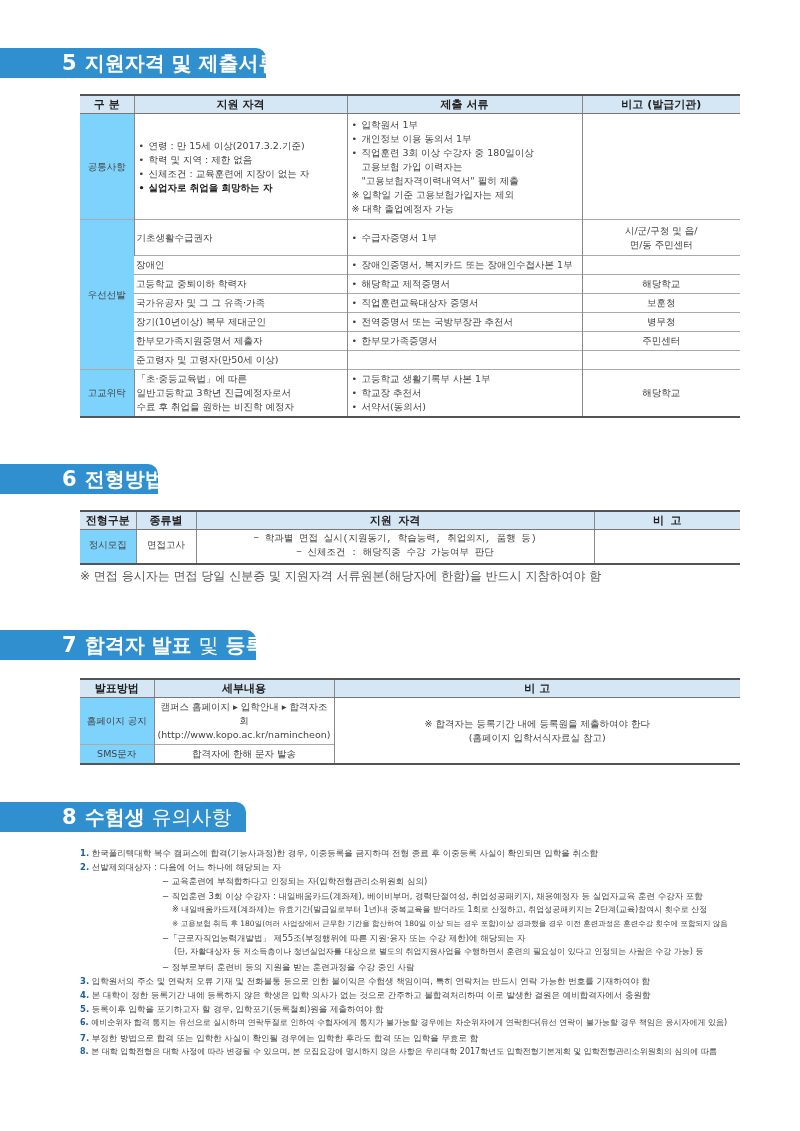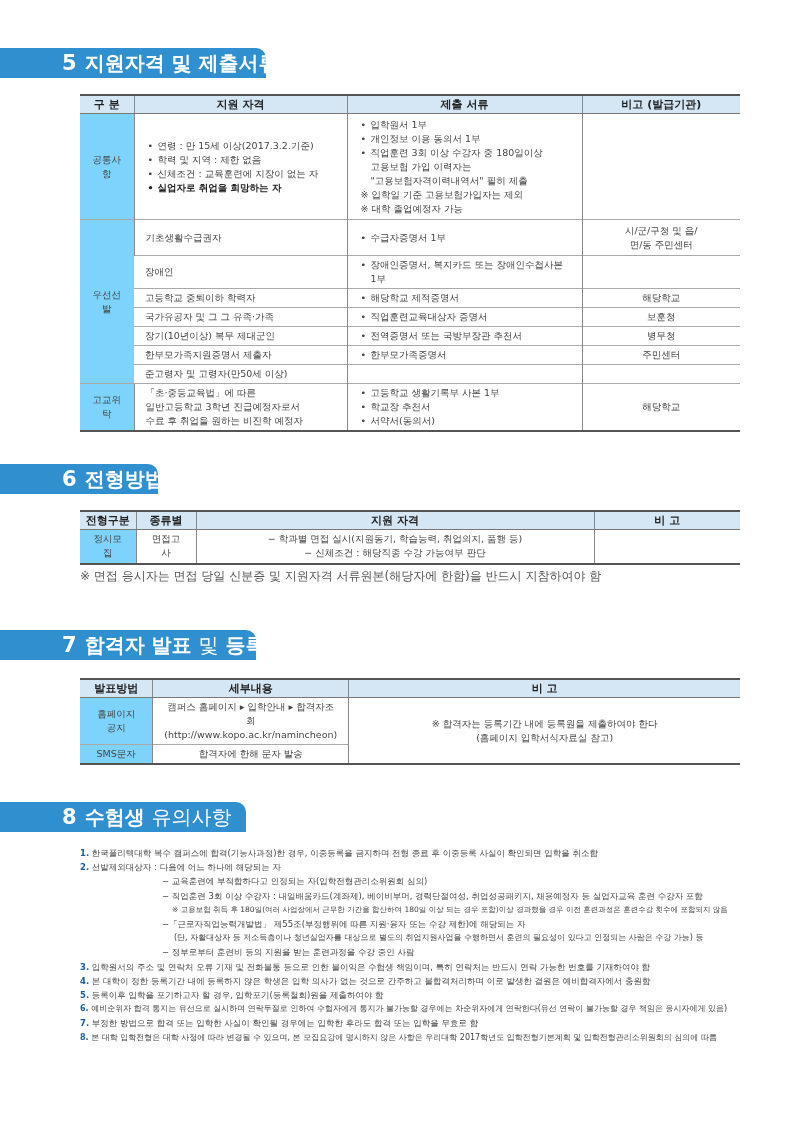--- a/index.html
+++ b/index.html
@@ -7,21 +7,21 @@
          font-family:"DejaVu Sans", "Liberation Sans", sans-serif; color:#333; }
   .sec-head { position:absolute; left:0; height:30px; background:#2f8fcf;
               border-top-right-radius:10px; color:#fff; font-weight:bold;
               font-size:20px; line-height:30px; box-sizing:border-box; padding-left:62px; white-space:nowrap; }
   .sec-head .num { margin-right:8px; font-size:21px; }
   .sec-head .light { font-weight:normal; }
   table { border-collapse:collapse; position:absolute; font-size:9.5px; color:#444; }
   th { background:#d5e6f4; font-weight:bold; color:#222; font-size:11px; height:17px;
        border-top:2px solid #555; border-bottom:1px solid #777; border-left:1px solid #888; padding:0; }
   th:first-child { border-left:none; }
-  td { border-top:1px solid #aaa; border-left:1px solid #888; padding:2px 11px; vertical-align:middle; line-height:14px; }
+  td { border-top:1px solid #aaa; border-left:1px solid #888; padding:2px 2px; vertical-align:middle; line-height:14px; }
   td:first-child { border-left:none; }
   tr.last td { border-bottom:2px solid #555; }
   .pink { background:#7dd3fc; text-align:center; }
   .center { text-align:center; }
   ul.bl { list-style:none; margin:0; padding:0; }
   ul.bl li { position:relative; padding-left:12px; }
   ul.bl li.b::before { content:"•"; position:absolute; left:2px; }
   ul.bl li.note { padding-left:2px; }
   ul.bl li.cont { padding-left:12px; }
   .bold { font-weight:bold; color:#222; }
@@ -156,21 +156,21 @@
     </td>
     <td class="center">해당학교</td>
   </tr>
 </tbody>
   </table>
 
 <div class="sec-head" style="top:464px;width:158px;">
   <span class="num">6</span><span>전형방법</span>
 </div>
 
-<table style="left:80px;top:510px;width:660px;">
+<table style="left:80px;top:510px;width:660px;font-family:Liberation Mono, monospace;">
   <colgroup>
       <col style="width:56px">
       <col style="width:60px">
       <col style="width:398px">
       <col style="width:146px">
     </colgroup>
   <tbody>
       <tr>
     <th>전형구분</th>
     <th>종류별</th>
@@ -226,20 +226,21 @@
 
 <div class="sec-head" style="top:802px;width:246px;">
   <span class="num">8</span><span>수험생</span> <span class="light">유의사항</span>
 </div>
 
 <div class="notes">
   <div class="ln"><span class="num">1.</span><span> 한국폴리텍대학 복수 캠퍼스에 합격(기능사과정)한 경우, 이중등록을 금지하며 전형 종료 후 이중등록 사실이 확인되면 입학을 취소함</span></div>
   <div class="ln"><span class="num">2.</span><span> 선발제외대상자 : 다음에 어느 하나에 해당되는 자</span></div>
   <div class="ln d1">− 교육훈련에 부적합하다고 인정되는 자(입학전형관리소위원회 심의)</div>
   <div class="ln d1">− 직업훈련 3회 이상 수강자 : 내일배움카드(계좌제), 베이비부머, 경력단절여성, 취업성공패키지, 채용예정자 등 실업자교육 훈련 수강자 포함</div>
+  <div class="ln d2" style="font-size:8px;">※ 내일배움카드제(계좌제)는 유효기간(발급일로부터 1년)내 중복교육을 받더라도 1회로 산정하고, 취업성공패키지는 2단계(교육)참여시 횟수로 산정</div>
   <div class="ln d2" style="font-size:7.5px;">※ 고용보험 취득 후 180일(여러 사업장에서 근무한 기간을 합산하여 180일 이상 되는 경우 포함)이상 경과했을 경우 이전 훈련과정은 훈련수강 횟수에 포함되지 않음</div>
   <div class="ln d1">−「근로자직업능력개발법」 제55조(부정행위에 따른 지원·융자 또는 수강 제한)에 해당되는 자</div>
   <div class="ln d3" style="font-size:8px;">(단, 자활대상자 등 저소득층이나 청년실업자를 대상으로 별도의 취업지원사업을 수행하면서 훈련의 필요성이 있다고 인정되는 사람은 수강 가능) 등</div>
   <div class="ln d1">− 정부로부터 훈련비 등의 지원을 받는 훈련과정을 수강 중인 사람</div>
   <div class="ln"><span class="num">3.</span><span> 입학원서의 주소 및 연락처 오류 기재 및 전화불통 등으로 인한 불이익은 수험생 책임이며, 특히 연락처는 반드시 연락 가능한 번호를 기재하여야 함</span></div>
   <div class="ln"><span class="num">4.</span><span> 본 대학이 정한 등록기간 내에 등록하지 않은 학생은 입학 의사가 없는 것으로 간주하고 불합격처리하며 이로 발생한 결원은 예비합격자에서 충원함</span></div>
   <div class="ln"><span class="num">5.</span><span> 등록이후 입학을 포기하고자 할 경우, 입학포기(등록철회)원을 제출하여야 함</span></div>
   <div class="ln" style="font-size:8px;"><span class="num">6.</span><span> 예비순위자 합격 통지는 유선으로 실시하며 연락두절로 인하여 수험자에게 통지가 불가능할 경우에는 차순위자에게 연락한다(유선 연락이 불가능할 경우 책임은 응시자에게 있음)</span></div>
   <div class="ln"><span class="num">7.</span><span> 부정한 방법으로 합격 또는 입학한 사실이 확인될 경우에는 입학한 후라도 합격 또는 입학을 무효로 함</span></div>
   <div class="ln" style="font-size:8px;"><span class="num">8.</span><span> 본 대학 입학전형은 대학 사정에 따라 변경될 수 있으며, 본 모집요강에 명시하지 않은 사항은 우리대학 2017학년도 입학전형기본계획 및 입학전형관리소위원회의 심의에 따름</span></div>

